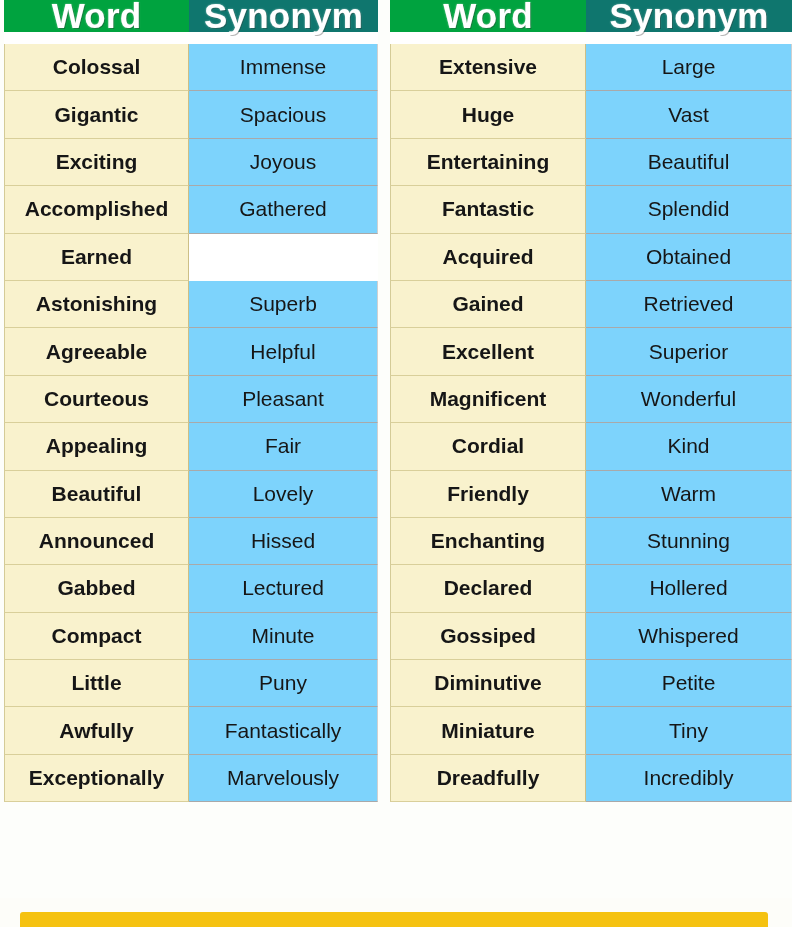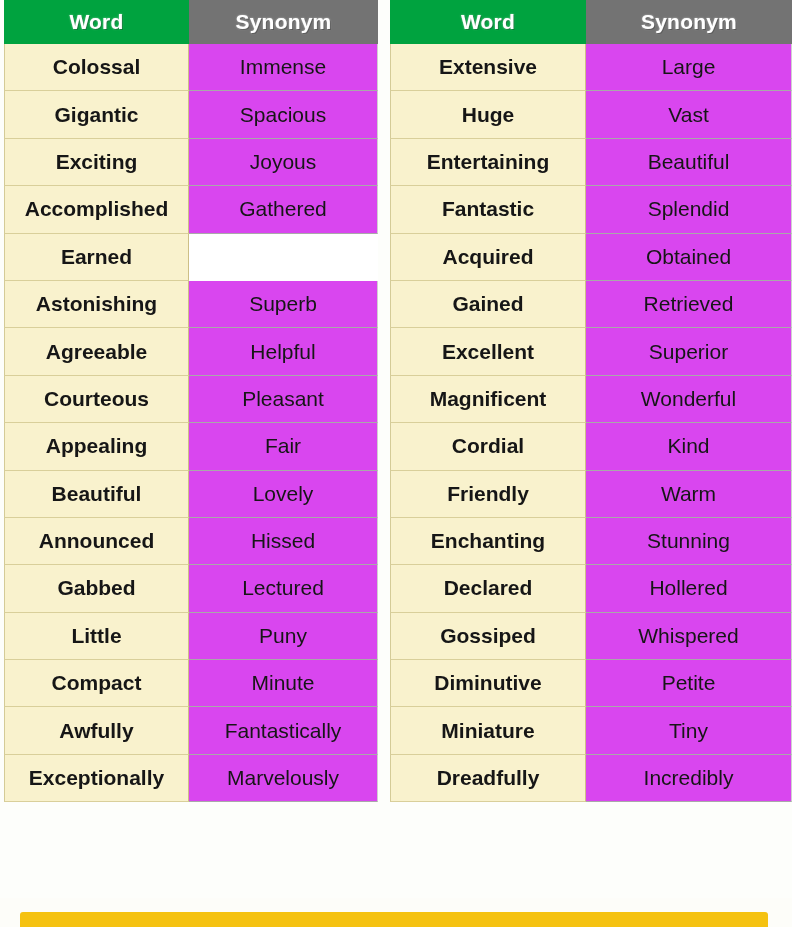--- a/index.html
+++ b/index.html
@@ -55,33 +55,33 @@
     flex-direction: row;
     height: 44px;
     width: 100%;
   }
 
   .hdr-cell {
     display: flex;
     align-items: center;
     justify-content: center;
     box-sizing: border-box;
-    height: 44px;
+    height: 32px;
     font-weight: bold;
-    font-size: 21px;
+    font-size: 35px;
     color: #ffffff;
     letter-spacing: 0.2px;
     text-shadow: 1px 1px 0 rgba(0,0,0,0.28), 0 0 2px rgba(255,255,255,0.55);
   }
 
   .hdr-word {
     background: #00a33f;
   }
   .hdr-syn {
-    background: #737373;
+    background: #0f766e;
   }
 
   .body-row {
     display: flex;
     flex-direction: row;
     width: 100%;
     height: 47.4px;
     box-sizing: border-box;
   }
 
@@ -104,21 +104,21 @@
     border-bottom: 1px solid #d9cf9a;
     border-left: 1px solid #d4cb97;
     border-right: 1px solid #cdbf86;
     text-align: right;
   }
   .body-row:first-of-type .cell-word {
     border-top: none;
   }
 
   .cell-syn {
-    background: #d946ef;
+    background: #7dd3fc;
     font-weight: normal;
     border-bottom: 1px solid #a9a9a9;
     border-right: 1px solid #d0d0d0;
   }
 
   
   .left .hdr-word, .left .cell-word { width: 185px; }
   .left .hdr-syn,  .left .cell-syn  { width: 189px; }
   .right .hdr-word, .right .cell-word { width: 196px; }
   .right .hdr-syn,  .right .cell-syn  { width: 206px; }
@@ -195,26 +195,26 @@
           </div>
           <div class="body-row">
             <div class="cell cell-word">Announced</div>
             <div class="cell cell-syn">Hissed</div>
           </div>
           <div class="body-row">
             <div class="cell cell-word">Gabbed</div>
             <div class="cell cell-syn">Lectured</div>
           </div>
           <div class="body-row">
+            <div class="cell cell-word">Compact</div>
+            <div class="cell cell-syn">Minute</div>
+          </div>
+          <div class="body-row">
             <div class="cell cell-word">Little</div>
             <div class="cell cell-syn">Puny</div>
-          </div>
-          <div class="body-row">
-            <div class="cell cell-word">Compact</div>
-            <div class="cell cell-syn">Minute</div>
           </div>
           <div class="body-row">
             <div class="cell cell-word">Awfully</div>
             <div class="cell cell-syn">Fantastically</div>
           </div>
           <div class="body-row">
             <div class="cell cell-word">Exceptionally</div>
             <div class="cell cell-syn">Marvelously</div>
           </div>
         </div>

